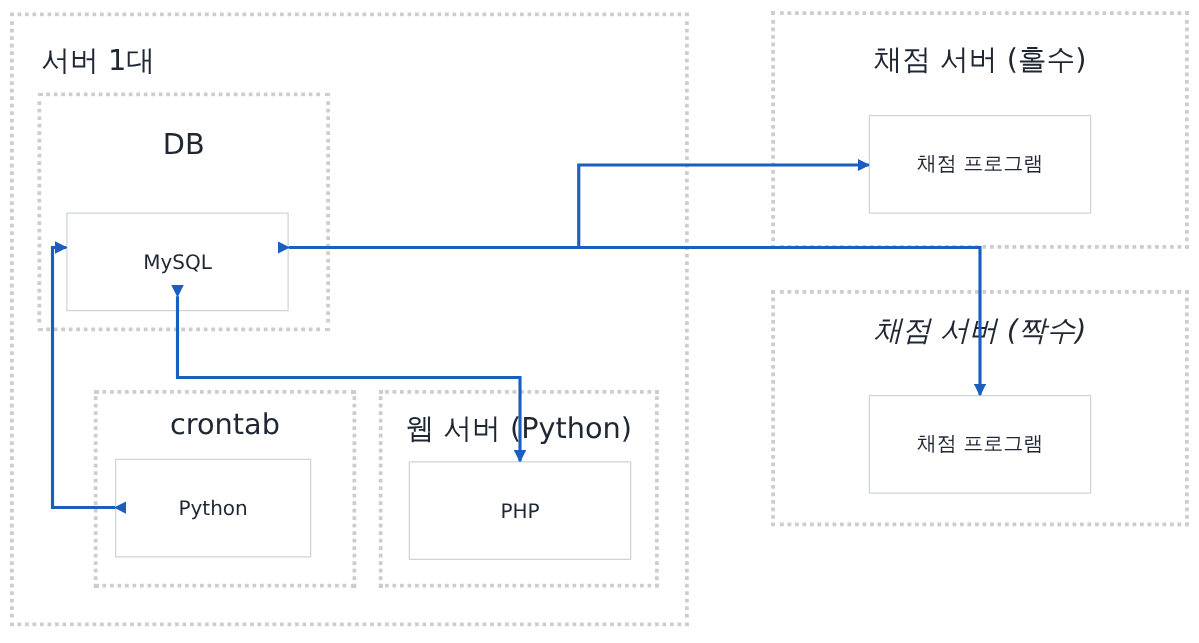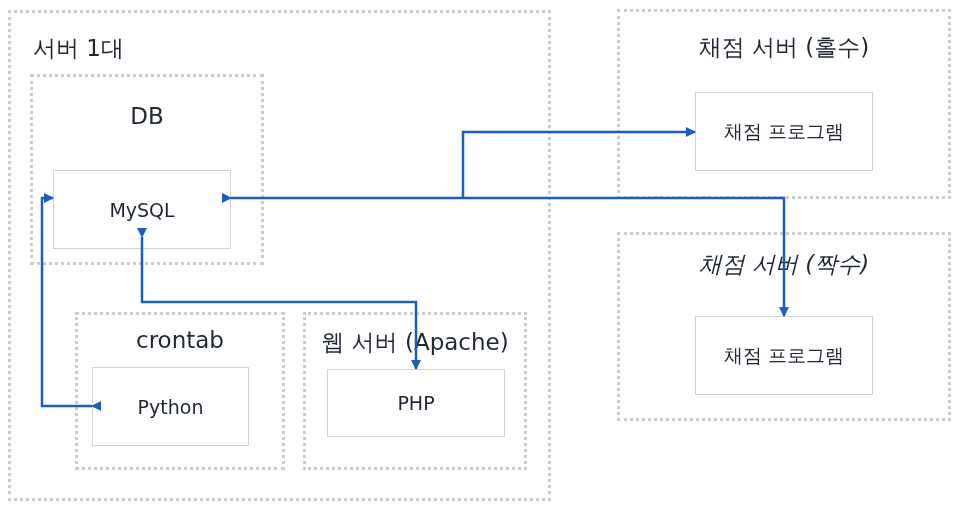--- a/index.html
+++ b/index.html
@@ -1,44 +1,44 @@
 <!DOCTYPE html>
 <html><head>
 <meta charset="utf-8">
 <style>
   html, body { margin: 0; padding: 0; background: #ffffff; }
   body { width: 959px; height: 514px; position: relative; overflow: hidden;
          font-family: "DejaVu Sans", "Liberation Sans", sans-serif; color: #1f2733; }
   .group { position: absolute; box-sizing: border-box; border: 3px dotted #cbcdd1; }
   .group-label { position: absolute; left: 0; right: 0; text-align: center; font-size: 23px; white-space: nowrap; }
   .node { position: absolute; box-sizing: border-box; border: 1px solid #cfd3da; background: #fff;
-          display: flex; align-items: center; justify-content: center; font-size: 19px; }
+          display: flex; align-items: center; justify-content: center; font-size: 16px; }
   svg.edges { position: absolute; left: 0; top: 0; width: 959px; height: 514px; pointer-events: none; }
 </style>
 </head>
 <body>
 
 <div class="group" style="left:8px; top:10px; width:543px; height:491px;">
   <div class="group-label" style="text-align:left; left:22px; top:20px;">서버 1대</div>
 </div>
 
 <div class="group" style="left:30px; top:74px; width:234px; height:191px;">
   <div class="group-label" style="top:26px;">DB</div>
 </div>
 <div class="node" style="left:53px; top:158px; width:178px; height:79px;margin-top:12px;">MySQL</div>
 
 <div class="group" style="left:75px; top:312px; width:210px; height:158px;">
   <div class="group-label" style="top:12px;">crontab</div>
 </div>
 <div class="node" style="left:92px; top:367px; width:157px; height:79px;">Python</div>
 
 <div class="group" style="left:303px; top:312px; width:224px; height:158px;">
-  <div class="group-label" style="top:12px;">웹 서버 (Apache)</div>
+  <div class="group-label" style="top:12px;">웹 서버 (Python)</div>
 </div>
-<div class="node" style="left:327px; top:369px; width:178px; height:68px;">PHP</div>
+<div class="node" style="left:327px; top:369px; width:178px; height:79px;">PHP</div>
 
 <div class="group" style="left:617px; top:9px; width:334px; height:190px;">
   <div class="group-label" style="top:20px;">채점 서버 (홀수)</div>
 </div>
 <div class="node" style="left:695px; top:92px; width:178px; height:79px;">채점 프로그램</div>
 
 <div class="group" style="left:617px; top:232px; width:334px; height:189px;">
   <div class="group-label" style="top:14px;font-style:italic;">채점 서버 (짝수)</div>
 </div>
 <div class="node" style="left:695px; top:316px; width:178px; height:79px;">채점 프로그램</div>

